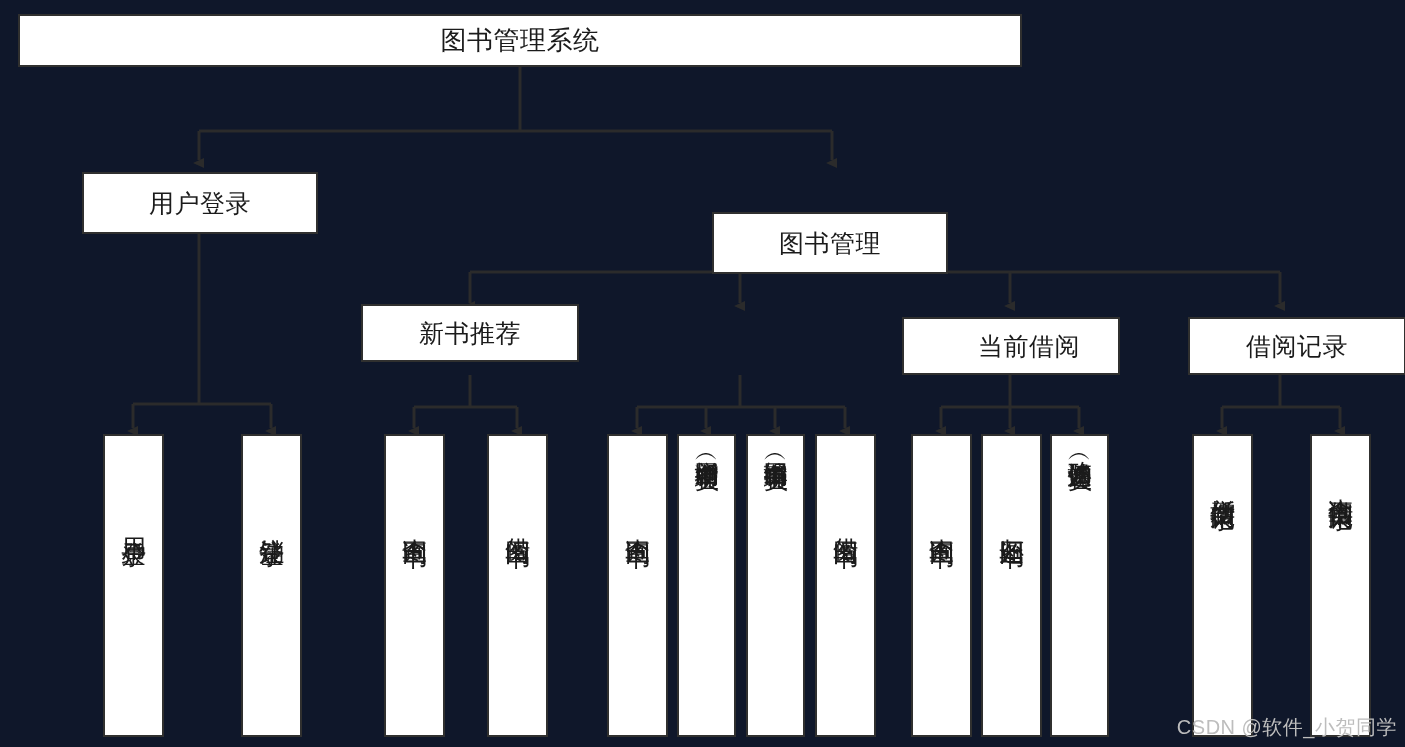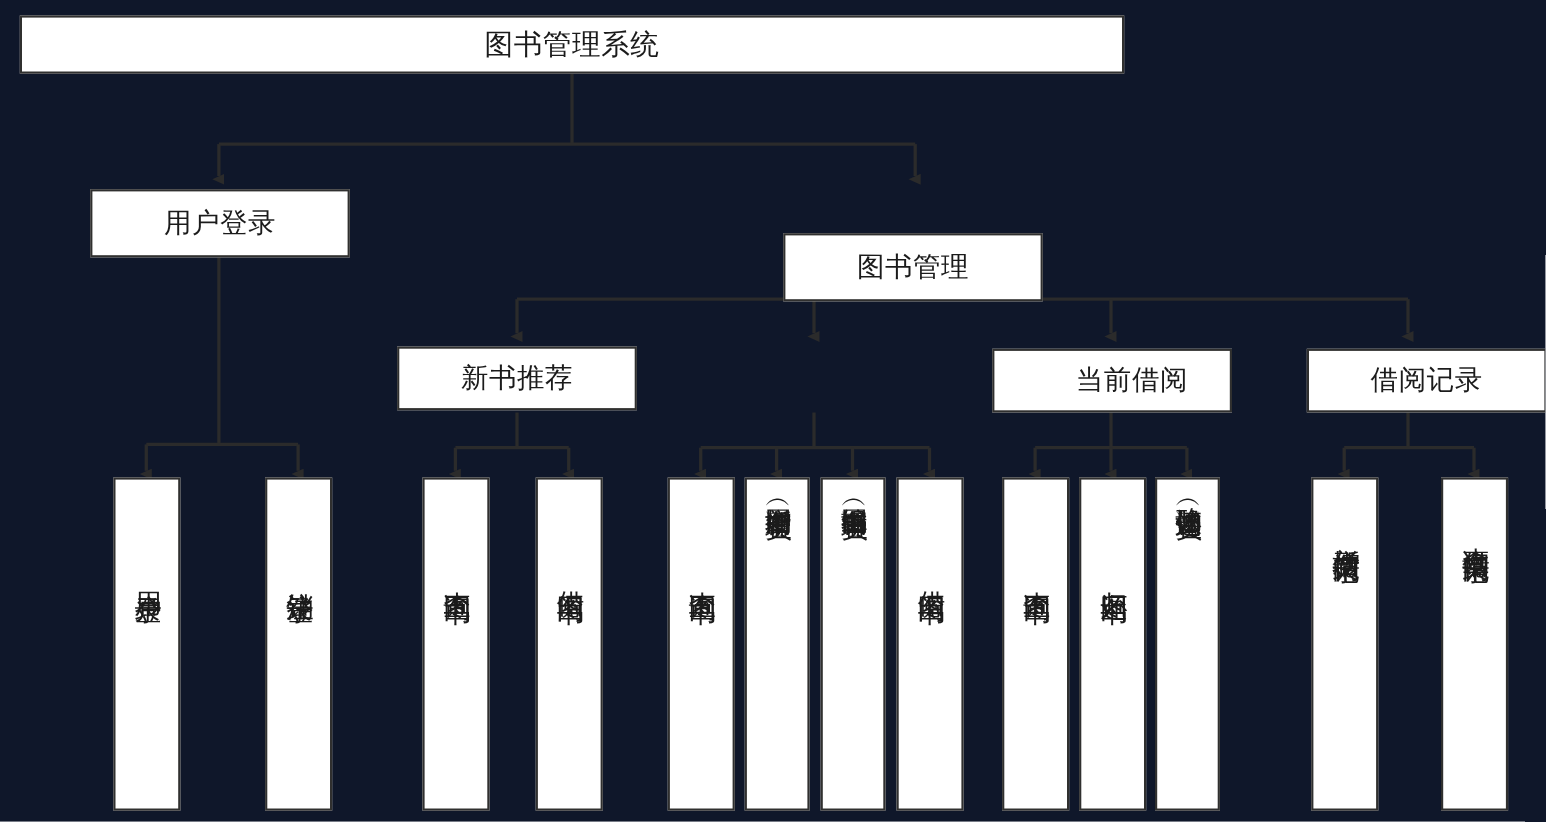--- a/index.html
+++ b/index.html
@@ -134,21 +134,21 @@
     <span class="lbl">图书管理系统</span>
   </div>
 
   <div class="node h-node" style="left:82px; top:172px; width:236px; height:62px;">
     <span class="lbl">用户登录</span>
   </div>
   <div class="node h-node" style="left:712px; top:172px; width:236px; height:62px;margin-top:40px;">
     <span class="lbl">图书管理</span>
   </div>
 
-  <div class="node h-node" style="left:361px; top:315px; width:218px; height:58px;">
+  <div class="node h-node" style="left:361px; top:304px; width:218px; height:58px;">
     <span class="lbl">新书推荐</span>
   </div>
   <div class="node h-node" style="left:902px; top:317px; width:218px; height:58px;padding-left:36px;">
     <span class="lbl">当前借阅</span>
   </div>
   <div class="node h-node" style="left:1188px; top:317px; width:218px; height:58px;">
     <span class="lbl">借阅记录</span>
   </div>
 
   <div class="node v-node" style="left:103px; top:434px; width:61px; height:303px; padding-top:82px;">
@@ -188,14 +188,15 @@
     <span class="lbl">确认归还（管理员）</span>
   </div>
 
   <div class="node v-node" style="left:1192px; top:434px; width:61px; height:303px; padding-top:42px;">
     <span class="lbl">新增借阅记录</span>
   </div>
   <div class="node v-node" style="left:1310px; top:434px; width:61px; height:303px; padding-top:42px;">
     <span class="lbl">查询借阅记录</span>
   </div>
 
+  <div id="watermark">CSDN @软件_小贺同学</div>
 
 </div>
 
 </body></html>

